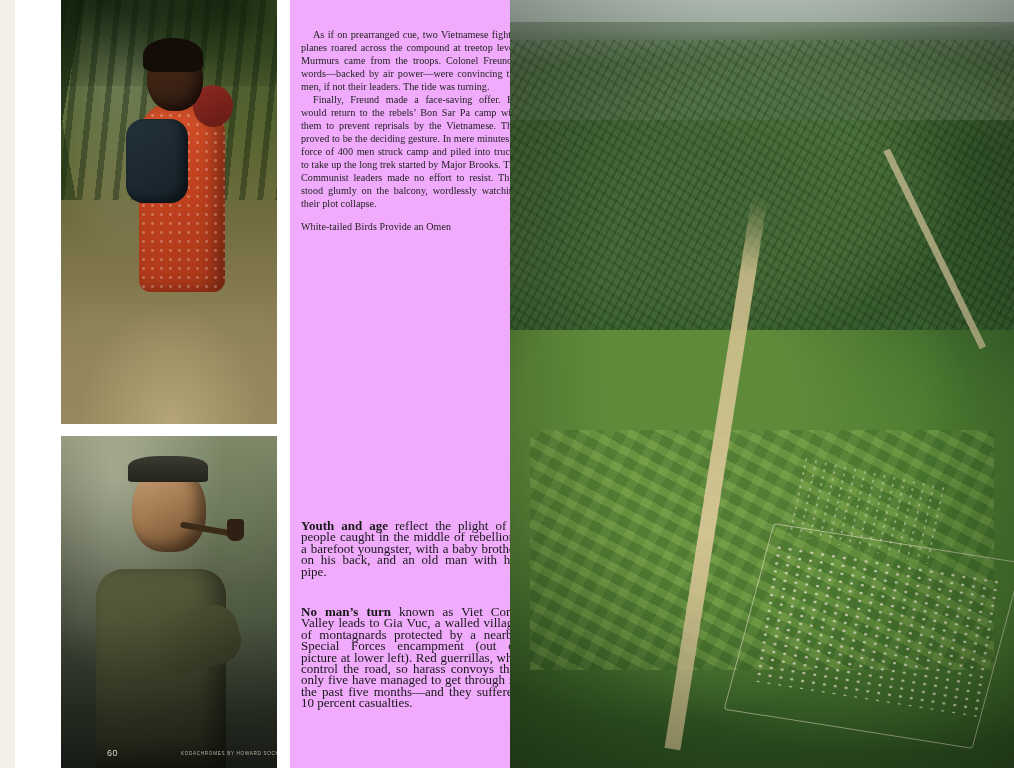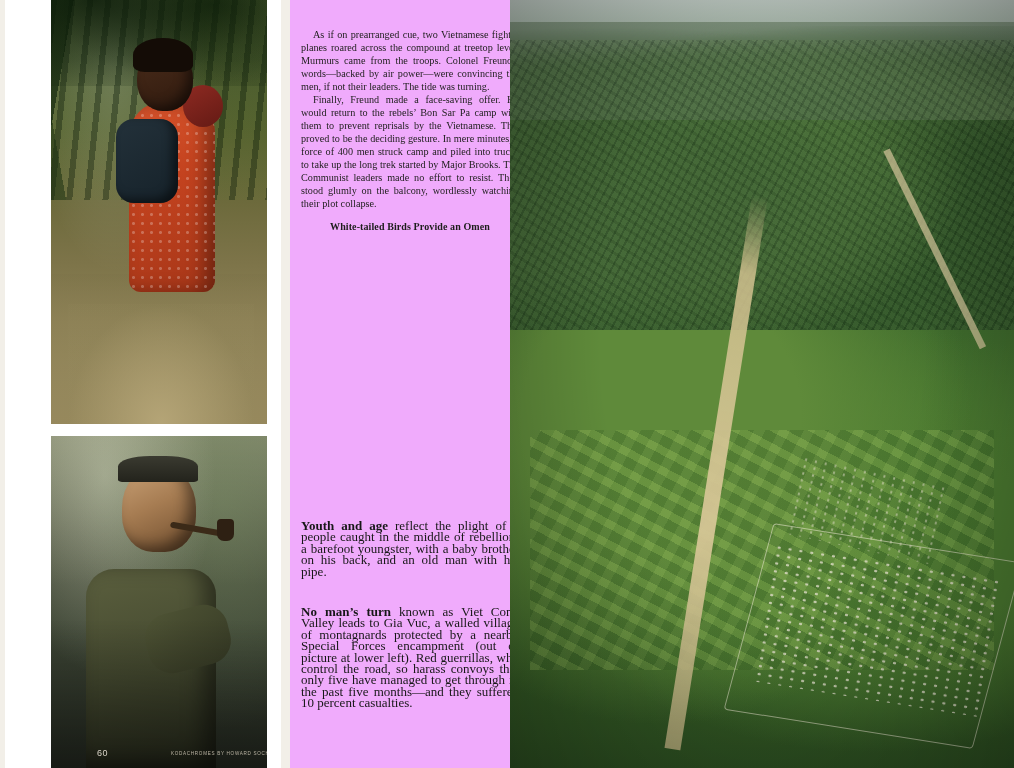--- a/index.html
+++ b/index.html
@@ -16,21 +16,21 @@
   .page {
     position: relative;
     width: 1014px;
     height: 768px;
     background: #f2efe8;
   }
 
   
   .left-col {
     position: absolute;
-    left: 5px; top: 0;
+    left: 15px; top: 0;
     width: 276px; height: 768px;
     background: #ffffff;
   }
 
   .photo {
     position: absolute;
     overflow: hidden;
   }
 
   
@@ -200,22 +200,21 @@
     font-family: "Liberation Serif", serif;
     font-size: 10.2px;
     line-height: 13.0px;
     color: #1d1d1b;
     text-align: justify;
   }
   .body-text p { margin: 0; text-indent: 12px; }
   .subhead {
     margin: 10px 0 6px 0 !important;
     text-indent: 0 !important;
-    text-align: center;
-    font-weight: bold;
+    font-weight: normal;
     font-size: 10px;
     letter-spacing: 0.1px;
   }
   .caption {
     position: absolute;
     left: 11px;
     width: 218px;
     font-family: Liberation Serif, serif;
     font-size: 13px;
     line-height: 11.4px;

